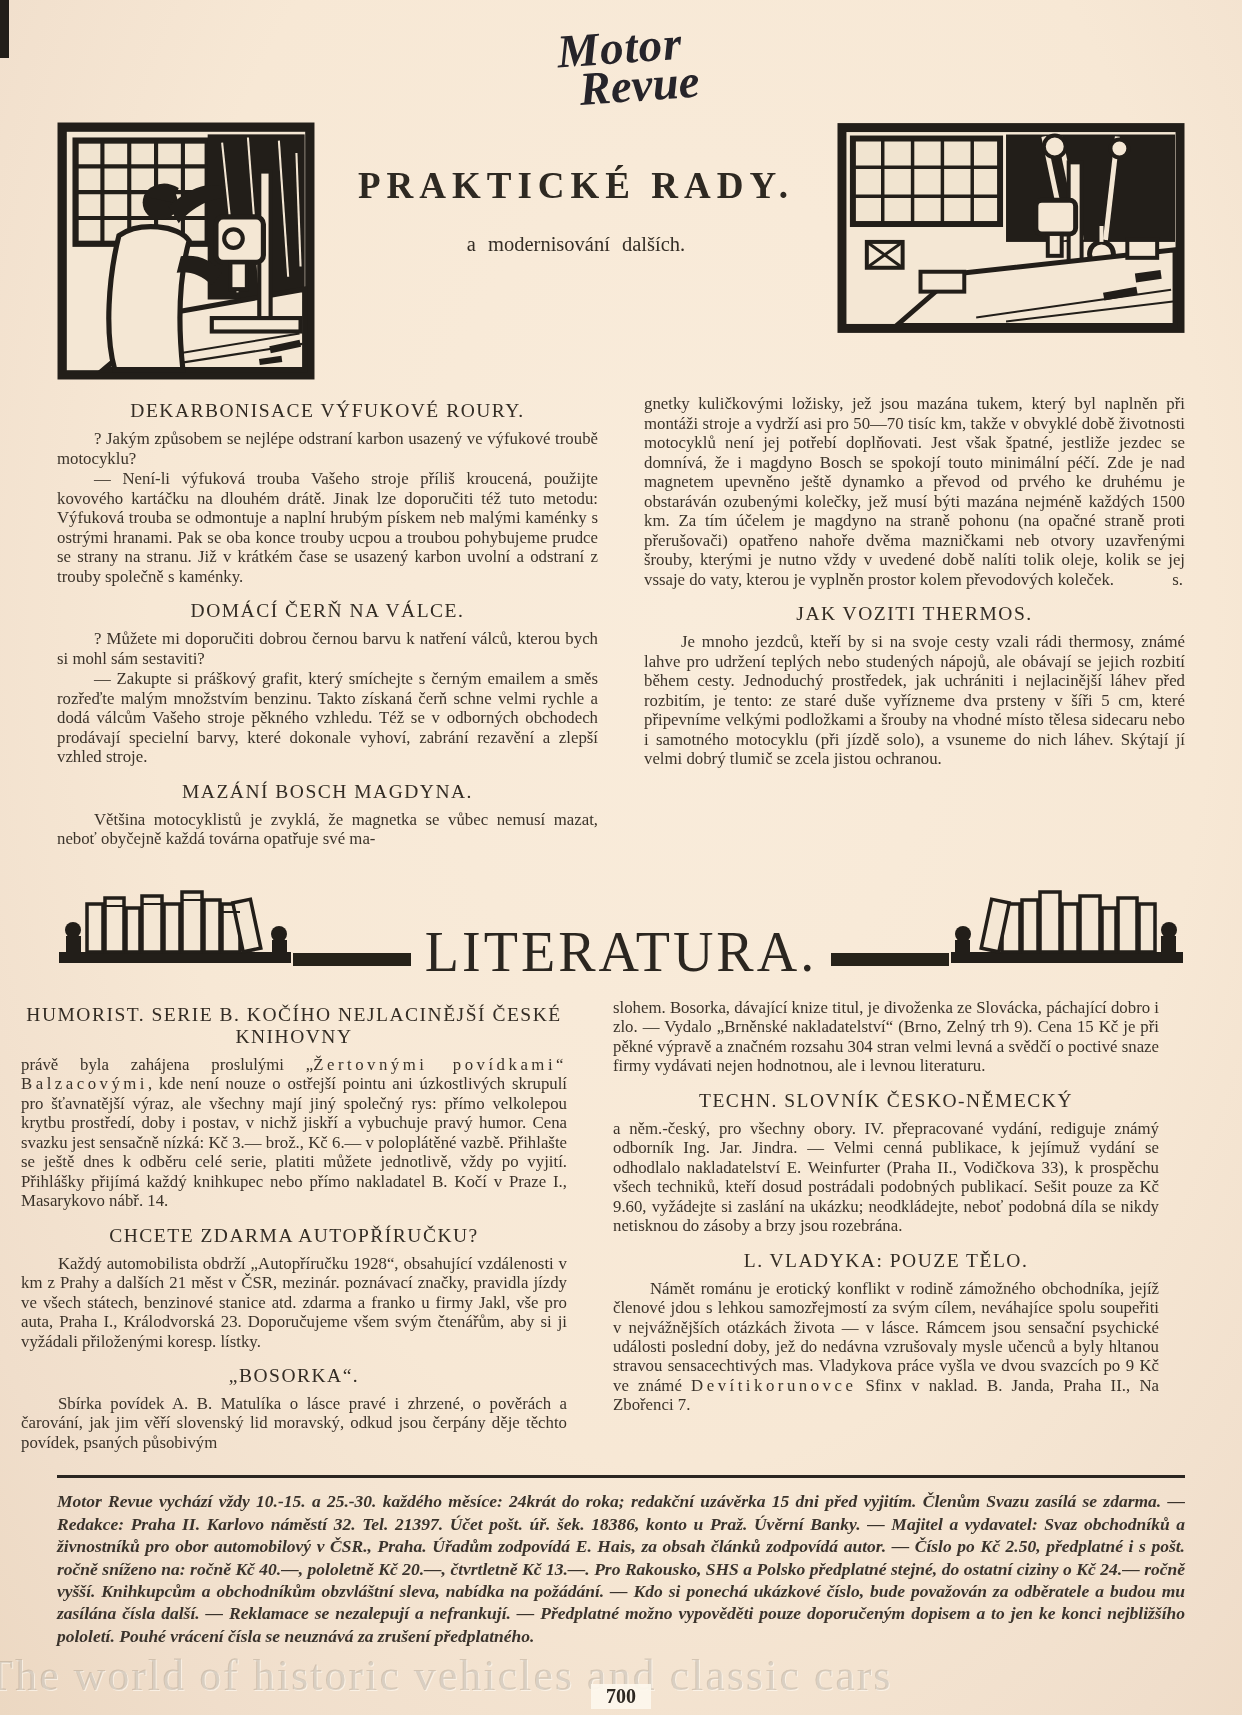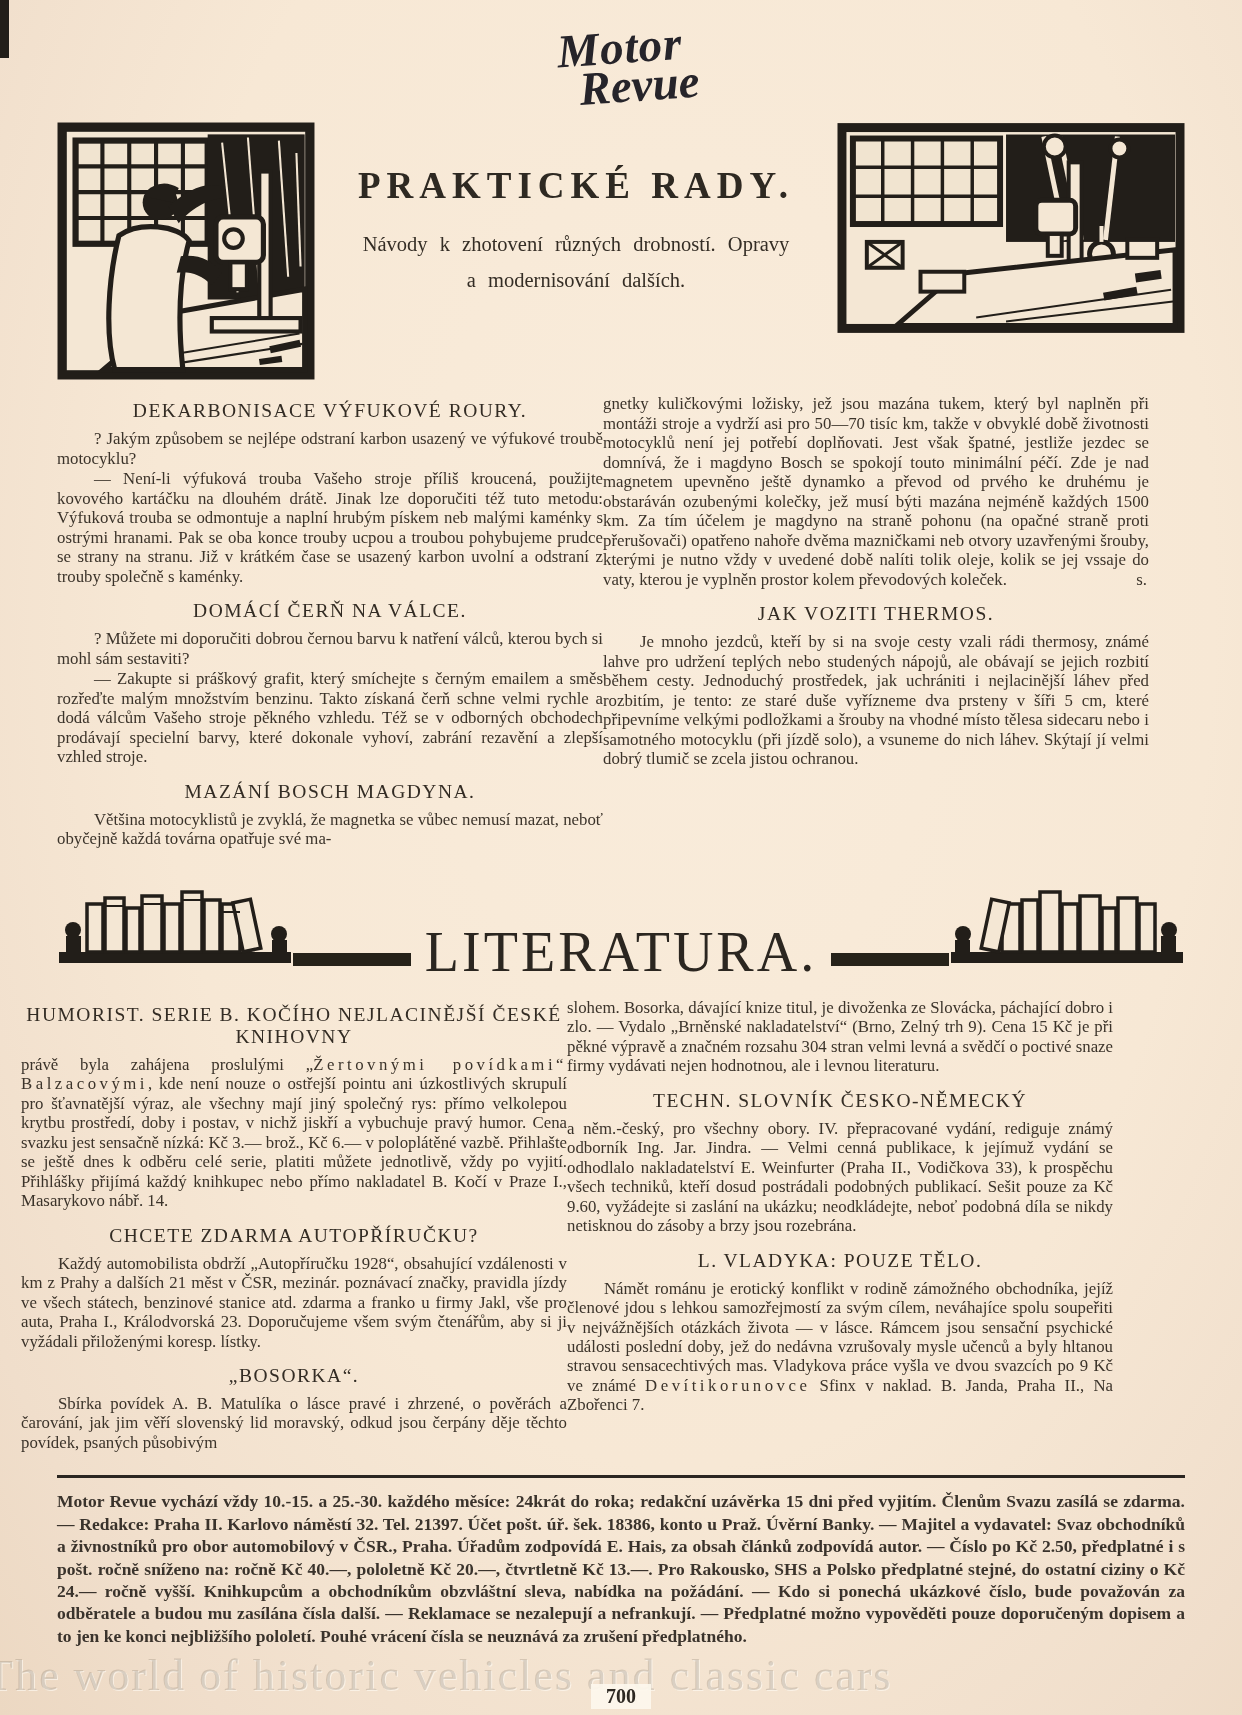--- a/index.html
+++ b/index.html
@@ -19,21 +19,21 @@
   
   .top-row{display:flex;justify-content:space-between;align-items:flex-start;
            padding:0 57px;margin-top:14px;}
   .illus{margin:0;}
   .head-block{width:470px;margin-top:42px;}
   h1.ptitle{font-size:37px;font-weight:bold;letter-spacing:6px;text-align:center;
             margin:0 0 26px;color:#2e2922;white-space:nowrap;}
   .sub{font-size:20.5px;text-align:center;margin:0 0 13px;word-spacing:7px;color:#342d25;}
 
   
-  .cols{display:flex;padding:0 57px;}
+  .cols{display:flex;gap:46px;padding:0 57px;}
   .cols-practical{margin-top:10px;}
   .col{width:546px;}
   h3.art{font-size:19.5px;font-weight:normal;letter-spacing:1.5px;text-align:center;
          margin:14px 0 7px;color:#332c24;}
   h3.art.first{margin-top:6px;}
   .col p{font-size:16.8px;line-height:1.16;text-align:justify;margin:0 0 1px;
          color:#3b332a;}
   .col p.ind{text-indent:2.2em;}
   .col p.rel{position:relative;}
   .sig{position:absolute;right:2px;bottom:0;}
@@ -44,21 +44,21 @@
   .lit-band{display:flex;align-items:flex-end;padding:0 57px;margin-top:24px;}
   .lit-title{font-size:56px;font-weight:normal;letter-spacing:3px;line-height:0.9;
              margin:0 14px;color:#2b2620;transform:translateY(10px);}
   .bar{flex:1;height:13px;background:#262219;margin-bottom:2px;}
   .books{flex:none;}
 
   .cols-lit{margin-top:30px;padding-left:21px;}
 
   
   .imprint{margin:22px 57px 0;border-top:3px solid #2b2621;padding-top:12px;}
-  .imprint p{font-weight:bold;font-size:17.5px;line-height:1.28;
+  .imprint p{font-style:italic;font-weight:bold;font-size:17.5px;line-height:1.28;
              text-align:justify;margin:0;color:#3a332c;}
 
   .watermark{position:absolute;left:-14px;bottom:14px;white-space:nowrap;
              font-size:44px;letter-spacing:2px;color:rgba(125,112,98,0.26);
              text-shadow:1px 1px 0 rgba(255,252,245,0.6);}
   .pageno{position:absolute;left:50%;bottom:6px;transform:translateX(-50%);
           background:rgba(253,247,237,0.92);padding:1px 15px;
           font-size:20px;font-weight:bold;color:#2d2категор;color:#2d2822;}
 </style>
 </head>
@@ -116,21 +116,20 @@
         <path d="M108,82 C126,66 142,58 158,62 L162,74 C146,74 128,86 118,98 Z" fill="#221e19"></path>
         <path d="M120,130 C138,128 150,134 160,146 l-10,12 c-10,-10 -22,-14 -34,-12 z" fill="#221e19"></path>
 
         <rect x="206" y="214" width="30" height="7" transform="rotate(-12 221 217)" fill="#221e19"></rect>
         <rect x="196" y="228" width="22" height="6" transform="rotate(-8 207 231)" fill="#221e19"></rect>
       </svg>
     </figure>
 
     <div class="head-block">
       <h1 class="ptitle">PRAKTICKÉ RADY.</h1>
-      <p class="sub">Návody k zhotovení různých drobností. Opravy</p>
       <p class="sub">a modernisování dalších.</p>
     </div>
 
     <figure class="illus">
       <svg width="348" height="212" viewBox="0 0 350 212">
         <rect x="5" y="5" width="340" height="202" fill="#f4e7d4" stroke="#221e19" stroke-width="9"></rect>
 
         <rect x="16" y="16" width="148" height="86" fill="#f1e4d0" stroke="#221e19" stroke-width="6"></rect>
         <g stroke="#221e19" stroke-width="3.5">
           <line x1="46" y1="16" x2="46" y2="102"></line>

